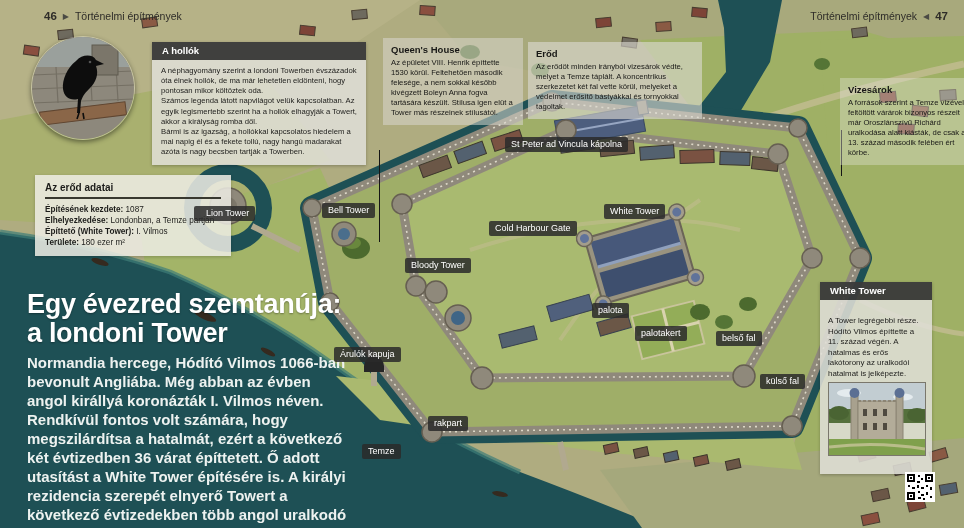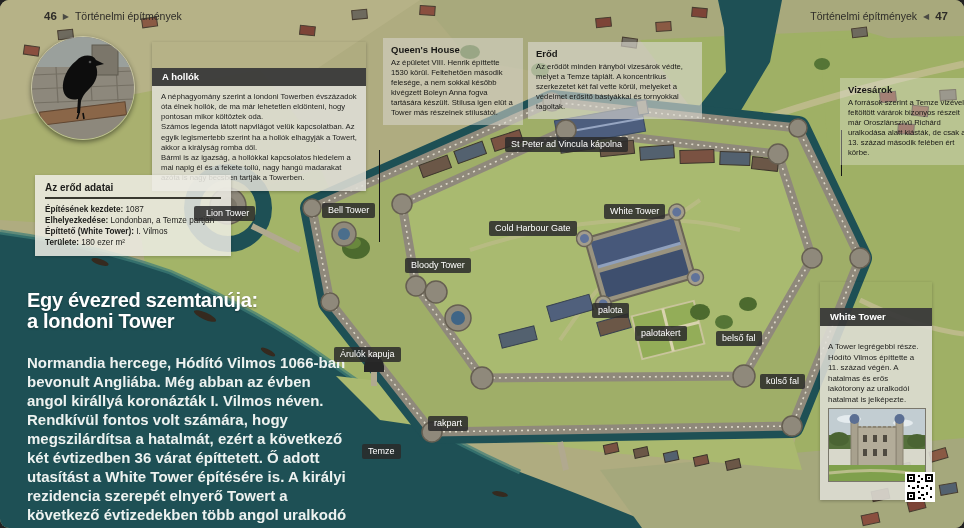--- a/index.html
+++ b/index.html
@@ -1,27 +1,27 @@
 <!DOCTYPE html>
 <html><head>
 <meta charset="utf-8">
 <style>
   html,body{margin:0;padding:0;background:#222;}
   #page{position:relative;width:964px;height:528px;overflow:hidden;
-        font-family:"Liberation Sans","DejaVu Sans",sans-serif;border-radius:9px;}
+        font-family:"Liberation Sans","DejaVu Sans",sans-serif;}
   #scene{position:absolute;left:0;top:0;width:964px;height:528px;}
 
   .hdr{position:absolute;top:10px;font-size:10.5px;color:#2e2c28;display:flex;align-items:center;gap:6px;}
   .hdr .num{font-weight:bold;font-size:11.5px;}
   .hdr .arr{font-size:8px;color:#4a4a44;}
   .hdr-l{left:44px;}
   .hdr-r{right:16px;}
 
   .callout{position:absolute;box-shadow:0 1px 3px rgba(0,0,0,.25);}
-  .callout .bar{background:rgba(58,58,58,.95);color:#fff;font-weight:bold;font-size:9.5px;padding:3px 10px 4px;margin-top:26px;}
+  .callout .bar{background:rgba(58,58,58,.95);color:#fff;font-weight:bold;font-size:9.5px;padding:3px 10px 4px;}
   .callout .body{background:rgba(223,222,214,.88);color:#1d1d1b;font-size:7.7px;line-height:1.32;padding:6px 9px 8px;white-space:pre-line;}
 
   .softbox{position:absolute;padding:6px 8px 7px;color:#181816;}
   .softbox .ttl{font-weight:bold;font-size:9.5px;margin:0 0 3px;}
   .softbox .txt{font-size:7.7px;line-height:1.3;white-space:pre-line;}
 
   #ravens-box{left:152px;top:42px;width:214px;}
   #raven-photo{position:absolute;left:31px;top:36px;width:102px;height:102px;border-radius:50%;
                overflow:hidden;box-shadow:0 2px 5px rgba(0,0,0,.45);border:1px solid rgba(255,255,255,.25);}
 
@@ -33,21 +33,21 @@
   #fort-data .lab{font-weight:bold;}
 
   #queens-box{left:383px;top:38px;width:124px;background:rgba(216,215,206,.55);}
   #erod-box{left:528px;top:42px;width:158px;background:rgba(219,218,210,.62);}
   #vizes-box{left:840px;top:78px;width:118px;background:rgba(229,228,219,.38);}
 
   #wt-box{left:820px;top:282px;width:112px;}
   #wt-box .body{padding:6px 8px 7px;font-size:7.9px;}
   #wt-photo{width:96px;height:72px;margin:3px auto 1px;border:1px solid #7a776c;display:block;}
 
-  #headline{position:absolute;left:27px;top:290px;color:#fff;font-weight:bold;font-size:20px;
+  #headline{position:absolute;left:27px;top:290px;color:#fff;font-weight:bold;font-size:27px;
             line-height:1.06;letter-spacing:-.3px;text-shadow:0 1px 2px rgba(0,0,0,.35);}
   #intro{position:absolute;left:27px;top:353px;width:324px;color:#edf2f0;font-weight:bold;
          font-size:15px;line-height:1.27;white-space:pre-line;}
 
   .map-label{position:absolute;background:rgba(42,42,42,.85);color:#fff;font-weight:normal;
              font-size:9px;padding:2px 6px 3px;border-radius:2px;white-space:nowrap;}
   .leader{position:absolute;width:1px;background:#151515;}
 
   #qr{position:absolute;left:905px;top:472px;width:30px;height:30px;}
 </style>

